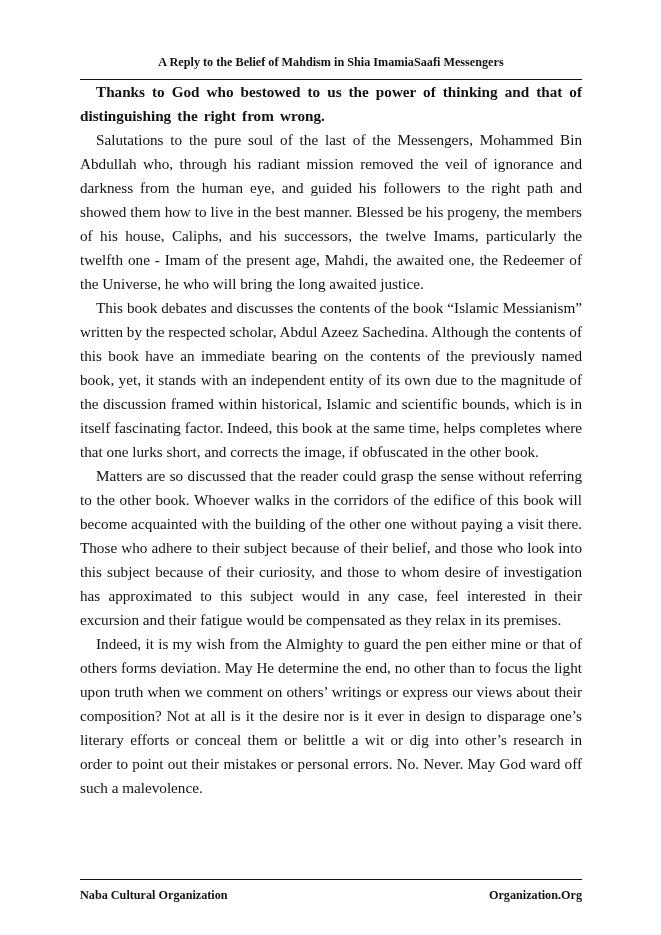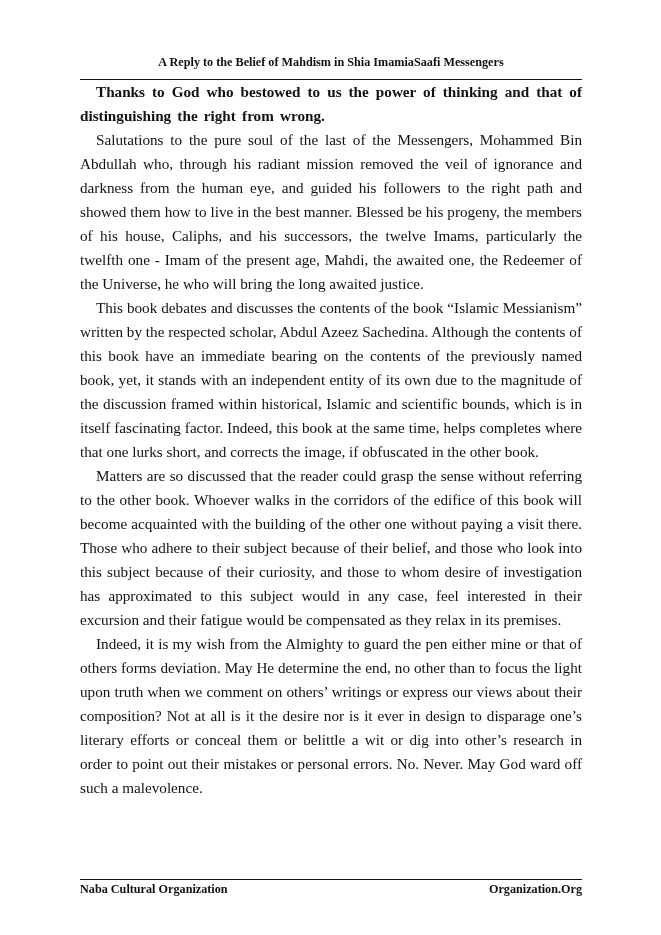--- a/index.html
+++ b/index.html
@@ -7,21 +7,21 @@
          font-family: "Liberation Serif", "DejaVu Serif", serif; color: #111; }
   .header { position: absolute; left: 80px; top: 55px; width: 502px;
             font-size: 12.2px; font-weight: bold; line-height: 14px;
             border-bottom: 1px solid #111; padding-bottom: 10px;
             display: flex; justify-content: center; }
   .body { position: absolute; left: 80px; top: 80px; width: 502px;
           font-size: 15.2px; line-height: 24px; text-align: justify; }
   .body p { margin: 0; text-indent: 16px; }
   .body p.lead { font-weight: bold; word-spacing: 2.4px; }
   .footer { position: absolute; left: 80px; top: 879px; width: 502px;
-            border-top: 1px solid #111; padding-top: 2px;
+            border-top: 1px solid #111; padding-top: 8px;
             font-size: 12.2px; font-weight: bold; line-height: 14px;
             display: flex; justify-content: space-between; }
 </style>
 </head>
 <body>
 
 <div class="header">
   <span>A Reply to the Belief of Mahdism in Shia Imamia</span>
   <span>Saafi Messengers</span>
 </div>

